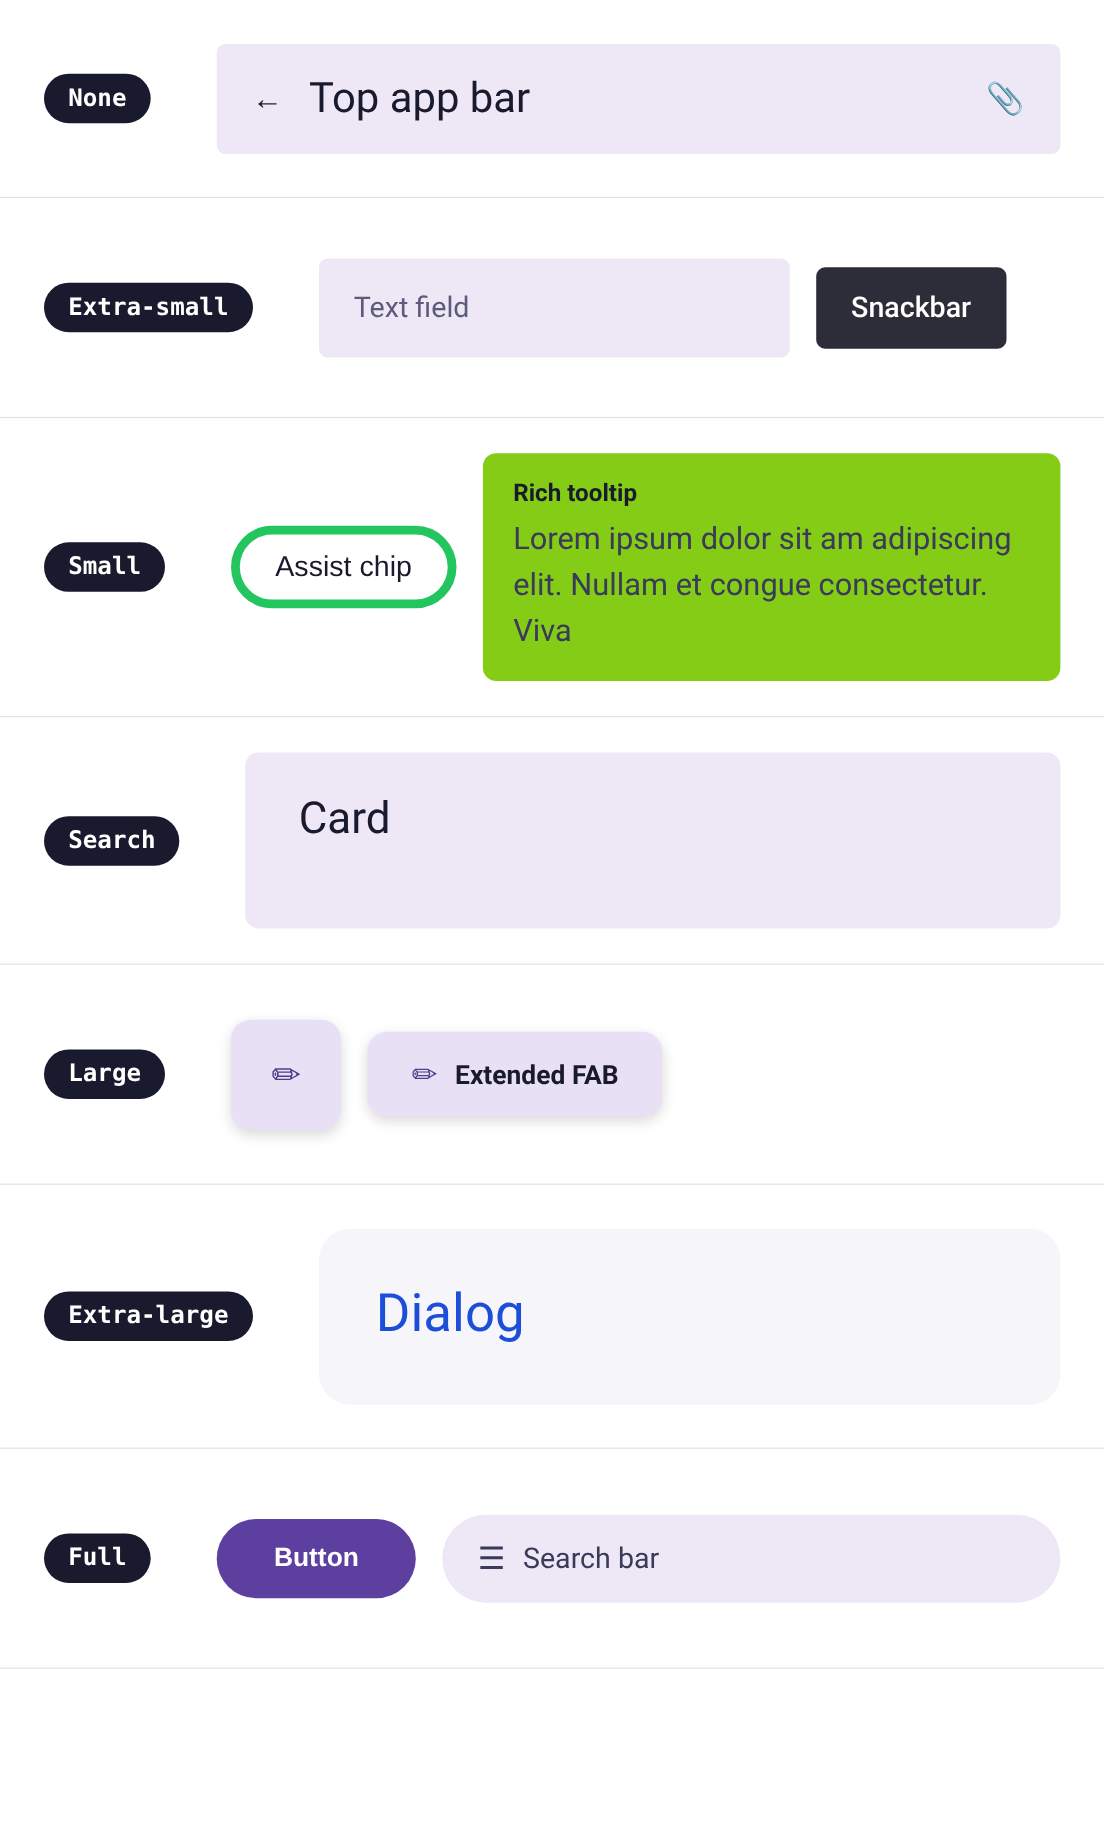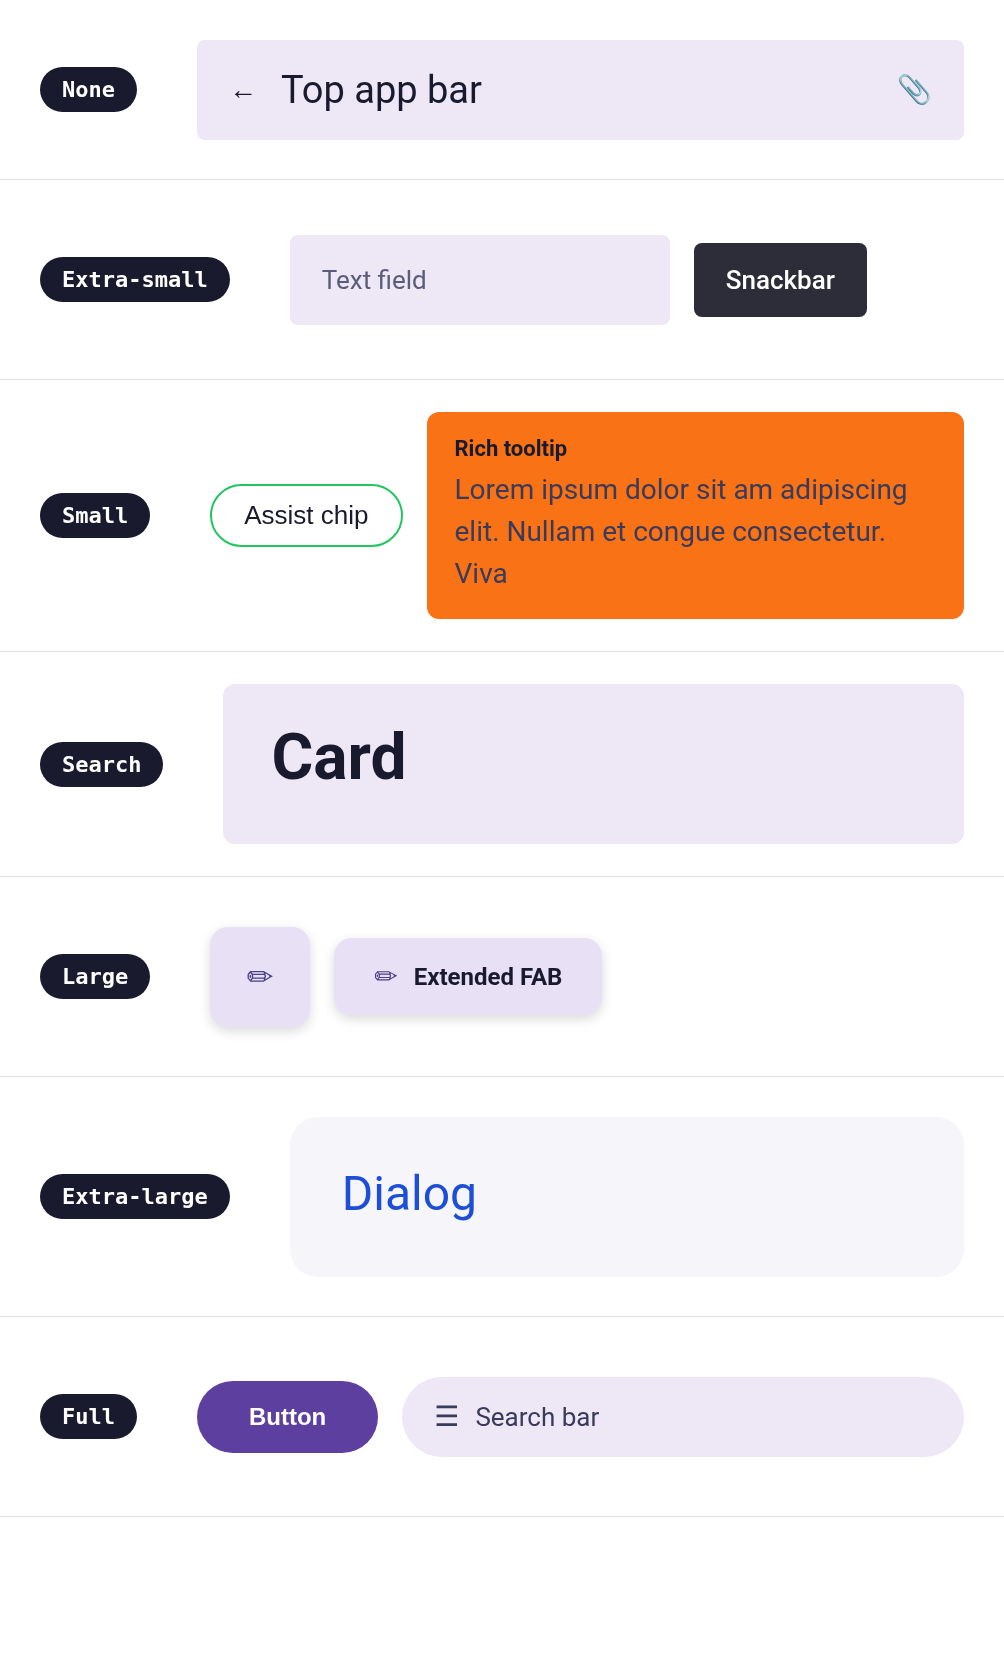--- a/index.html
+++ b/index.html
@@ -64,51 +64,51 @@
     .top-app-bar .attach-icon {
       font-size: 28px;
       color: #5c5c7a;
     }
 
     
     .text-field-box {
       background: #ede7f6;
       border-radius: 8px;
       padding: 24px 32px;
-      width: 380px;
+      width: 428px;
       min-height: 90px;
       display: flex;
       align-items: center;
     }
     .text-field-box .placeholder {
       color: #5c5c7a;
       font-size: 26px;
     }
     .snackbar {
       background: #2d2d3a;
       color: #ffffff;
       border-radius: 8px;
       padding: 22px 32px;
       font-size: 26px;
       font-weight: 500;
     }
 
     
     .assist-chip {
-      border: 2px solid #22c55e;
+      border: 8px solid #22c55e;
       border-radius: 50px;
       padding: 14px 32px;
       font-size: 26px;
       color: #1a1a2e;
       background: transparent;
       cursor: pointer;
       font-weight: 500;
     }
     .rich-tooltip {
-      background: #f97316;
+      background: #84cc16;
       border-radius: 12px;
       padding: 24px 28px;
       flex: 1;
       min-height: 120px;
       overflow: hidden;
     }
     .rich-tooltip .tooltip-title {
       font-size: 22px;
       font-weight: 700;
       color: #1a1a2e;
@@ -122,23 +122,23 @@
 
     
     .card {
       background: #ede7f6;
       border-radius: 12px;
       padding: 36px 48px;
       flex: 1;
       min-height: 160px;
     }
     .card .card-title {
-      font-size: 64px;
-      color: #1a1a2e;
-      font-weight: 700;
+      font-size: 40px;
+      color: #1a1a2e;
+      font-weight: 400;
     }
 
     
     .fab {
       background: #e8e0f5;
       border-radius: 18px;
       width: 100px;
       height: 100px;
       display: flex;
       align-items: center;

